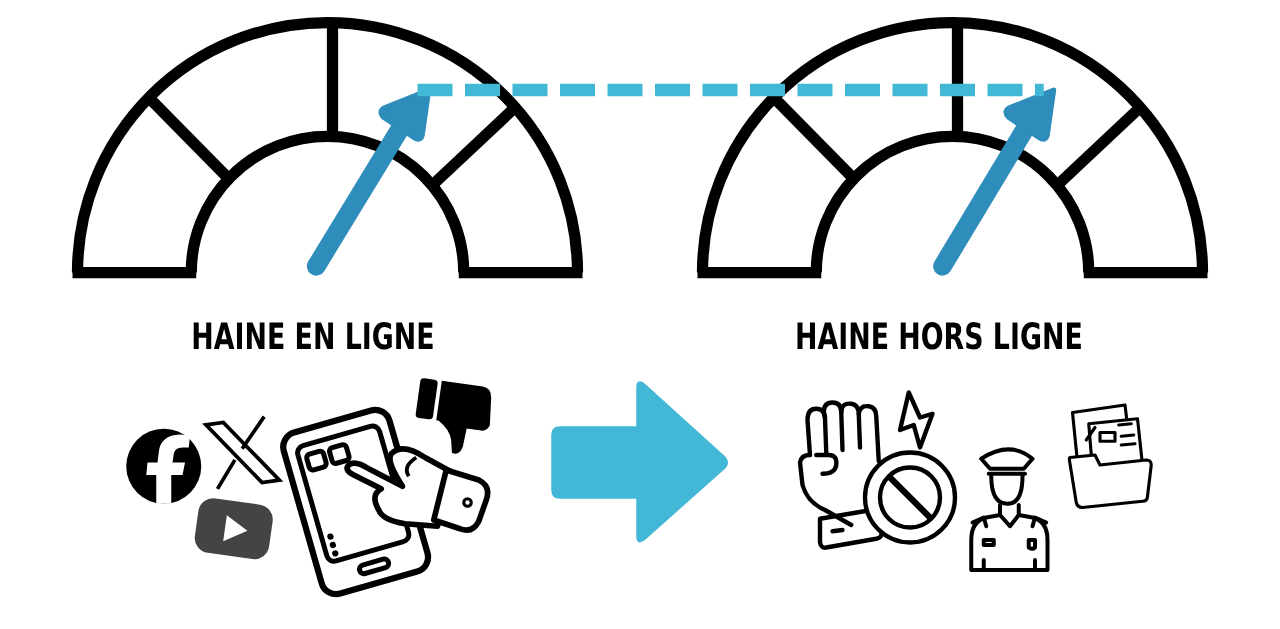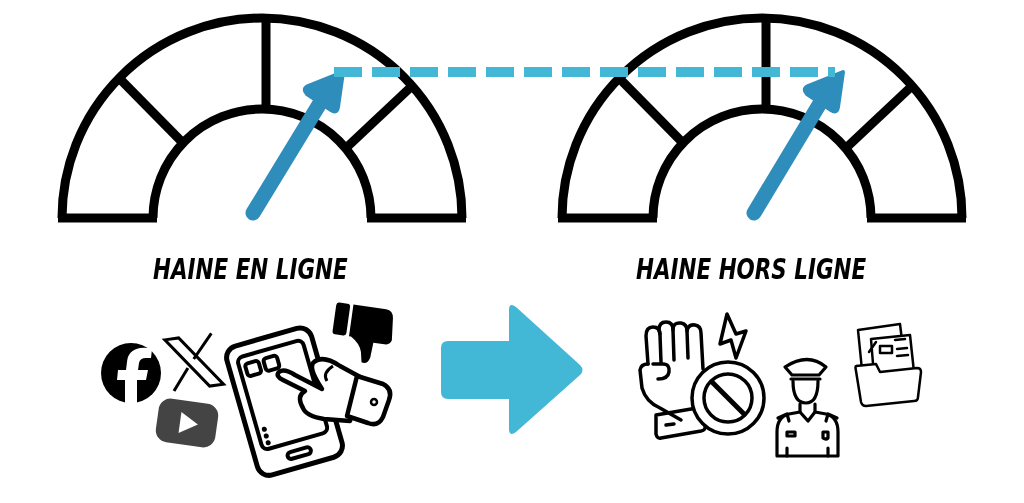--- a/index.html
+++ b/index.html
@@ -1,17 +1,17 @@
 <!DOCTYPE html>
 <html><head>
 <meta charset="utf-8">
 <style>
   html, body { margin: 0; padding: 0; background: #ffffff; }
   body { width: 1024px; height: 503px; position: relative; overflow: hidden; }
-  #stage { position: absolute; left: 0; top: 0; width: 1024px; height: 503px; font-style: italic; }
+  #stage { position: absolute; left: 0; top: 0; width: 1024px; height: 503px; }
   .label {
     position: absolute;
     font-family: "DejaVu Sans", sans-serif;
     font-weight: bold;
     color: #000;
     font-size: 29px;
     letter-spacing: 0px;
     line-height: 1;
     white-space: nowrap;
     transform: scaleX(0.74);

